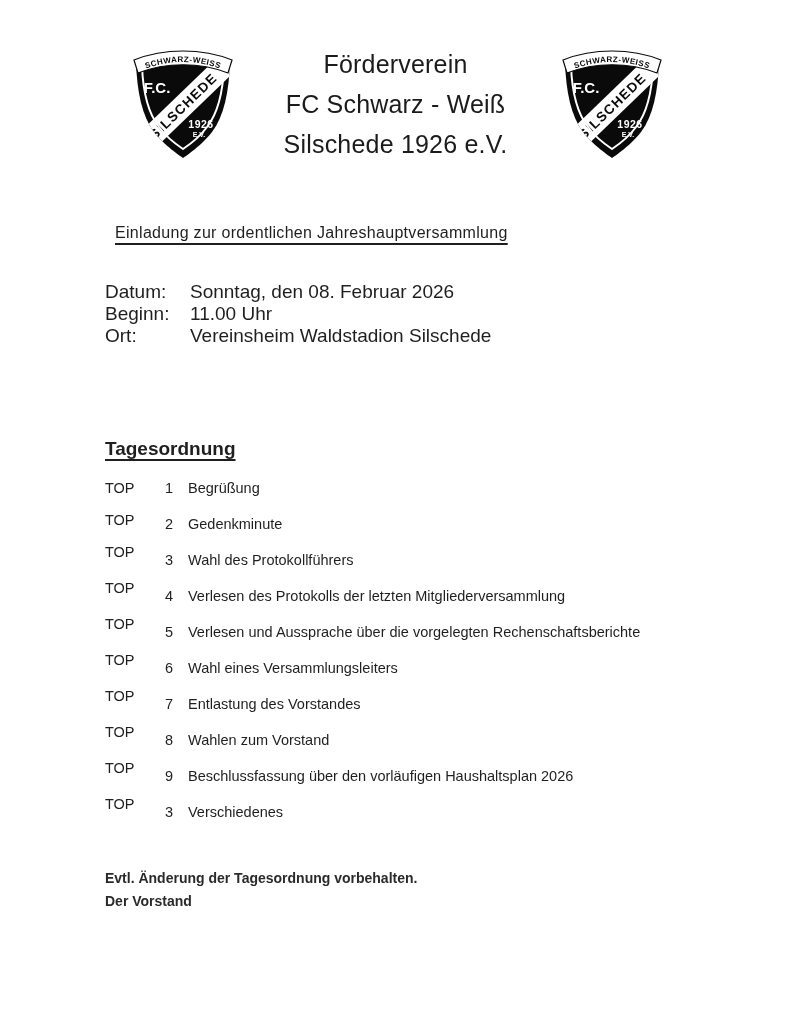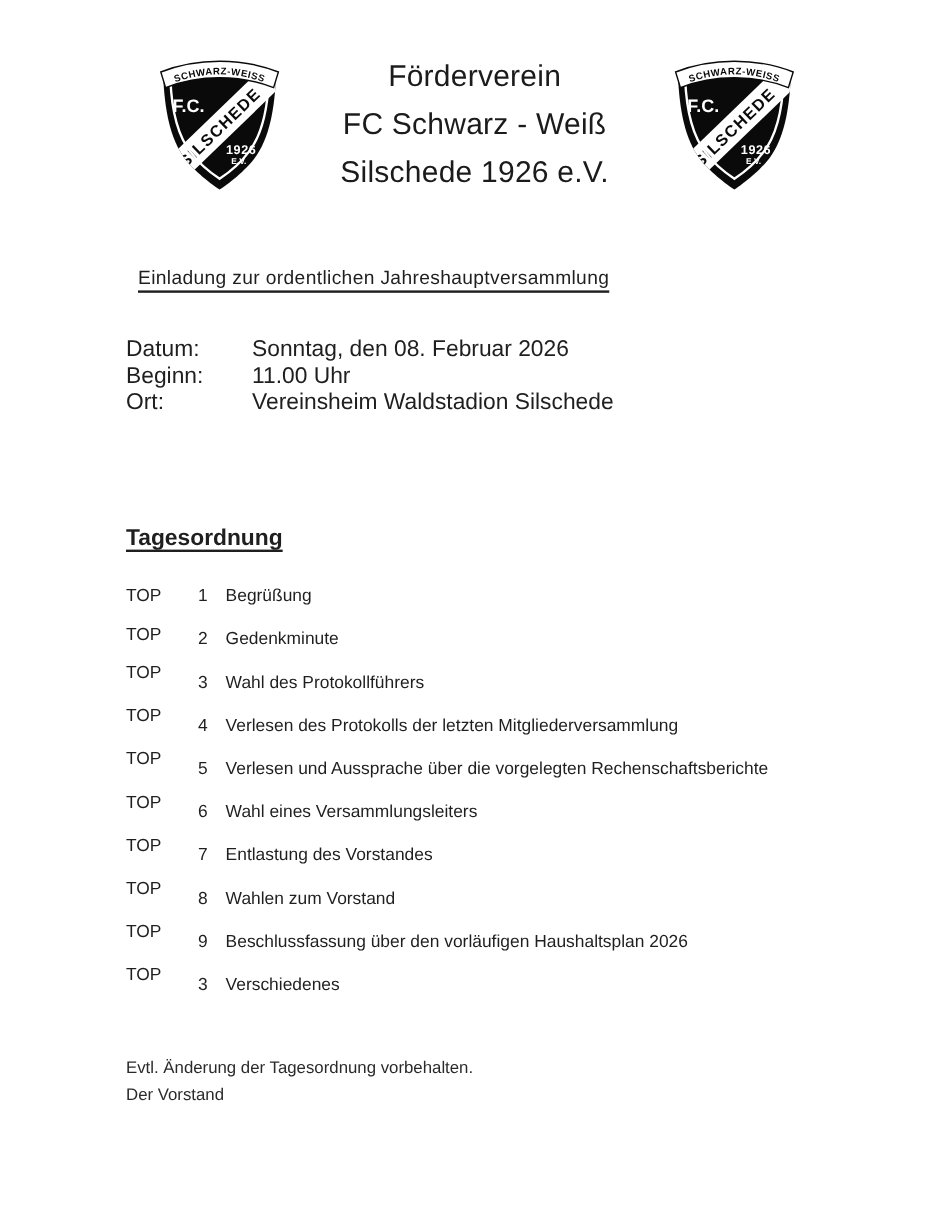--- a/index.html
+++ b/index.html
@@ -39,41 +39,41 @@
     margin-top:46px; margin-left:10px;
     font-size:16px; font-weight:400; letter-spacing:0.3px;
     line-height:30px;
     text-decoration:underline;
     text-underline-offset:5px;
     text-decoration-thickness:2px;
     white-space:nowrap;
   }
 
   .details { margin-top:33px; font-size:19px; line-height:22px; }
-  .detail-row { display:flex;gap:20px; }
+  .detail-row { display:flex; }
   .detail-label { width:85px; flex:0 0 85px; }
 
   .agenda-heading {
     margin-top:90px;
     font-size:19px; font-weight:700; line-height:24px;
     text-decoration:underline;
     text-underline-offset:4px;
     text-decoration-thickness:1.5px;
     display:inline-block;
   }
 
   .agenda { margin-top:9px; font-size:14.5px; }
-  .agenda-row { display:flex; align-items:flex-end; height:36px; line-height:18px; }
+  .agenda-row { display:flex; align-items:center; height:36px; line-height:18px; }
   .top-label { width:40px; flex:0 0 40px; position:relative; }
   .agenda-num { width:28px; flex:0 0 28px; text-align:right; margin-right:15px; }
   
   .agenda-row:nth-of-type(2) .top-label { top:-4px; }
   .agenda-row:nth-of-type(n+3) .top-label { top:-8px; }
 
-  .closing { margin-top:48px; font-size:14px; line-height:23px; color:#2a2a2a; }
+  .closing { margin-top:37px; font-size:14px; line-height:23px; color:#2a2a2a;font-weight:bold; }
 </style>
 </head>
 <body>
 
 <div class="page">
 
   <header class="doc-header">
 
     <svg class="logo logo-left" viewBox="0 0 110 120">
       <defs>

